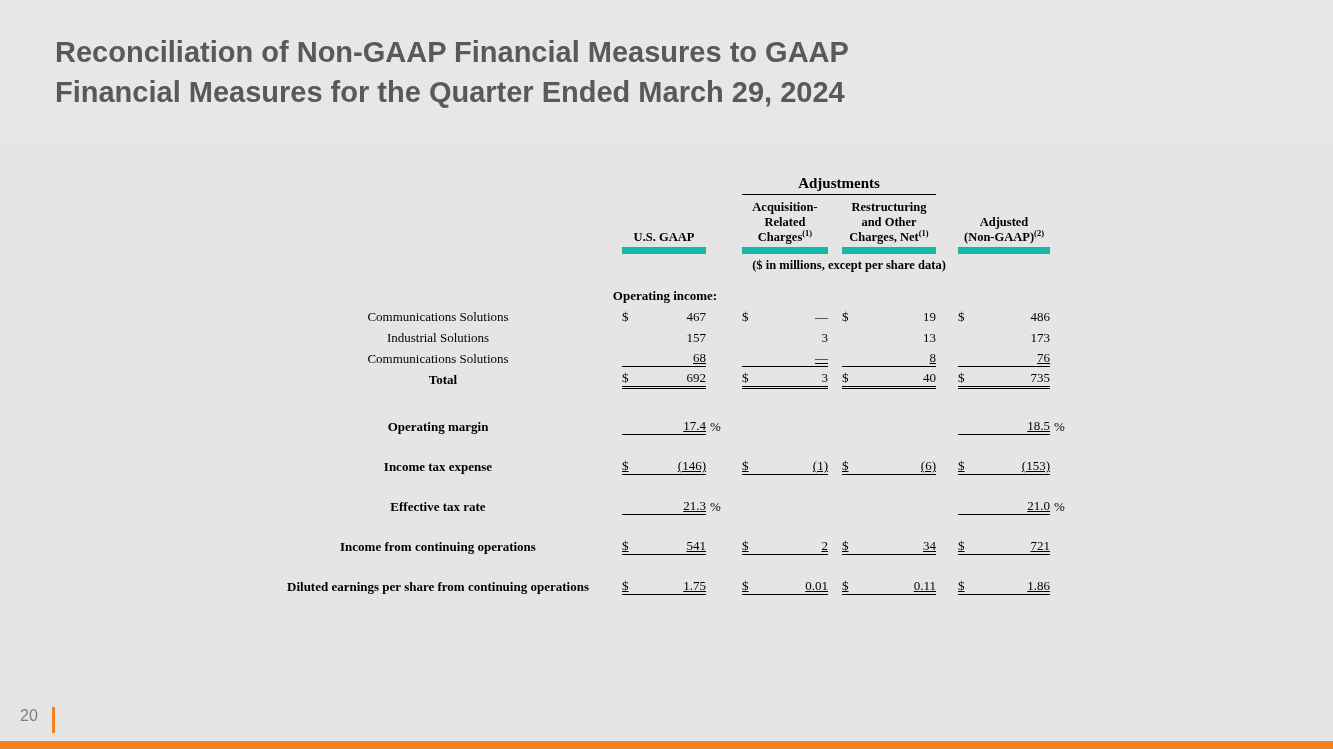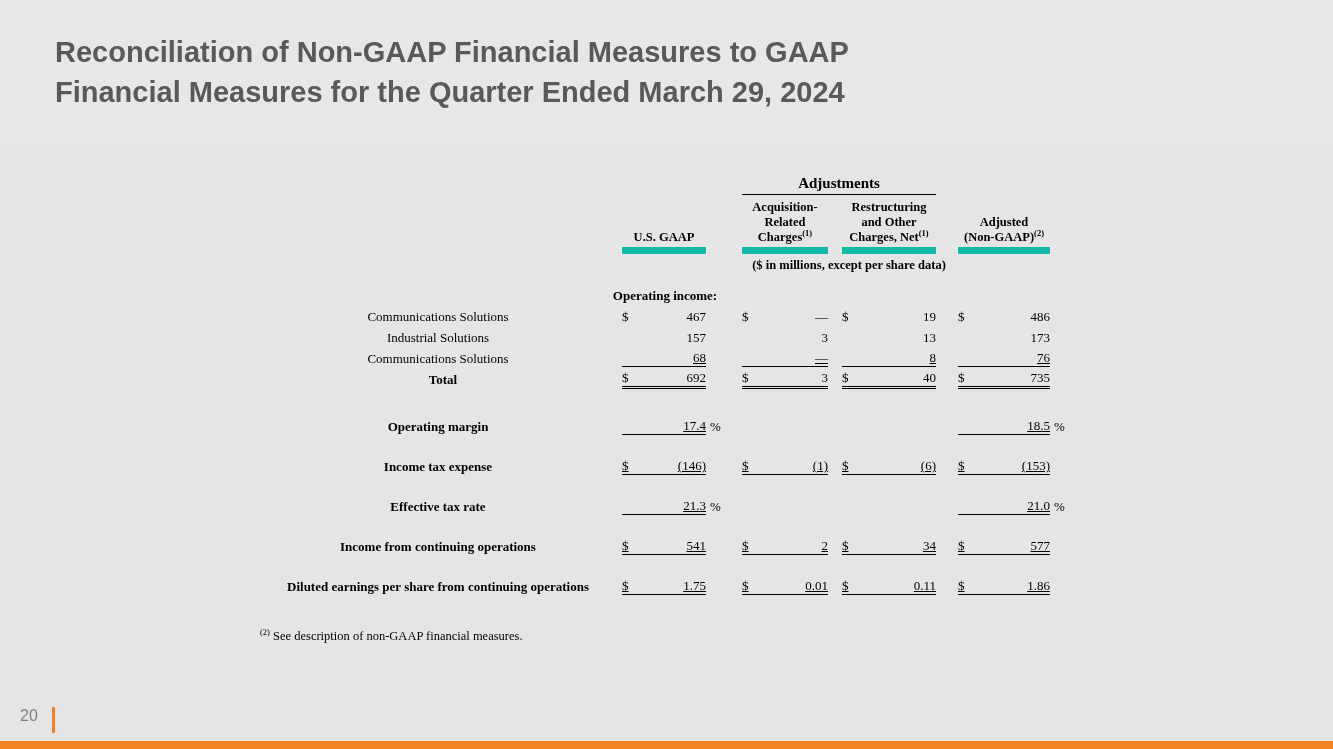--- a/index.html
+++ b/index.html
@@ -374,21 +374,21 @@
         <td class="money u1">
               <div>
                 <span>$</span>
                 <span>34</span>
               </div>
             </td>
         <td></td>
         <td class="money u1">
               <div>
                 <span>$</span>
-                <span>577</span>
+                <span>721</span>
               </div>
             </td>
         <td class="pct"></td>
       </tr>
 
       <tr class="sp18">
             <td colspan="10"></td>
           </tr>
 
       <tr class="data">
@@ -420,21 +420,20 @@
                 <span>$</span>
                 <span>1.86</span>
               </div>
             </td>
         <td class="pct"></td>
       </tr>
     </tbody>
       </table>
 
     <div class="footnotes">
-      <p><sup>(2)</sup> <span>See description of non-GAAP financial measures.</span></p>
     </div>
   </div>
 
   <div class="pagefoot">
     <span>20</span>
     <span class="tick"></span>
   </div>
 
   <div class="bottombar"></div>
 

